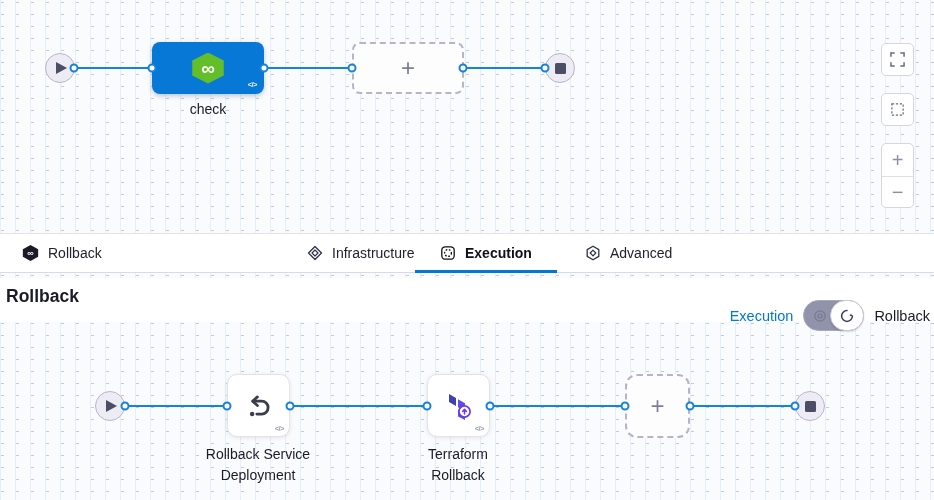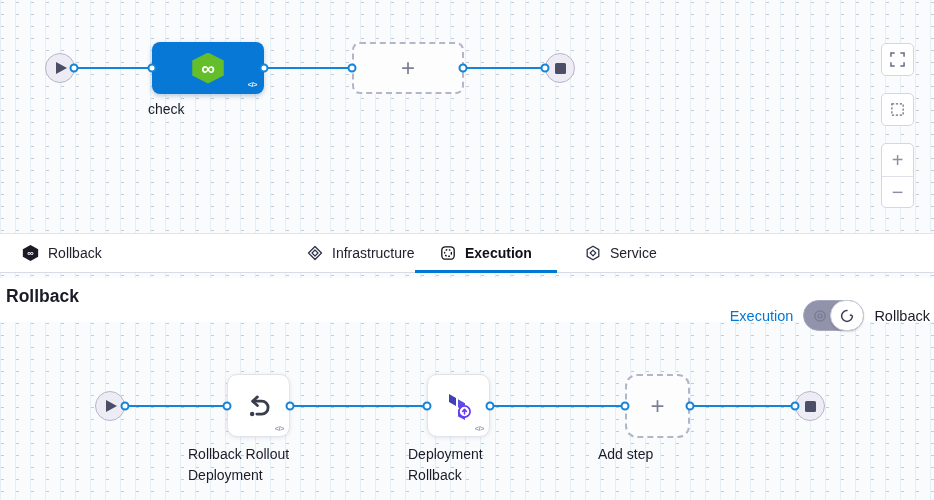--- a/index.html
+++ b/index.html
@@ -51,21 +51,21 @@
     border:2px dashed #b4b5c8; border-radius:8px;
     display:flex; align-items:center; justify-content:center; cursor:pointer; }
   .add-stage-box{ left:352px; top:42px; width:112px; height:52px; }
   .add-step-box{ left:625px; top:101px; width:65px; height:64px; border-radius:12px; }
   .plus-glyph{ font-size:24px; font-weight:300; color:#7d7f96; line-height:1; }
 
   .step-card{ position:absolute; top:101px; width:63px; height:63px; background:#fff;
     border:1px solid #e2e2ea; border-radius:10px; box-shadow:0 1px 4px rgba(40,41,61,.10);
     display:flex; align-items:center; justify-content:center; cursor:pointer; }
 
-  .node-label{ position:absolute; font-size:14px;
+  .node-label{ position:absolute; text-align:center; font-size:14px;
     color:#1b1b28; line-height:1.5; }
   .canvas-top .node-label{ top:99px; }
   .canvas-bottom .node-label{ top:171px; }
 
   
   .ctrl-btn{ position:absolute; left:881px; width:33px; height:33px; background:#fff;
     border:1px solid #d5d6e0; border-radius:5px; display:flex; align-items:center;
     justify-content:center; color:#696b85; cursor:pointer; }
   .zoom-group{ position:absolute; left:881px; top:143px; width:33px; height:65px;
     background:#fff; border:1px solid #d5d6e0; border-radius:5px; overflow:hidden; }
@@ -163,21 +163,21 @@
       <rect x="1.8" y="1.8" width="12.4" height="12.4" rx="3.5" fill="none" stroke="#101019" stroke-width="1.3"></rect>
       <circle cx="8" cy="8" r="3.4" fill="none" stroke="#101019" stroke-width="1.3" stroke-dasharray="1.7 1.6"></circle>
     </svg>
     <span>Execution</span>
   </div>
   <div class="tab" style="left:560px;">
     <svg width="16" height="16" viewBox="0 0 16 16">
       <path d="M8 1.2 L13.8 4.6 V11.4 L8 14.8 L2.2 11.4 V4.6 Z" fill="none" stroke="#2e3248" stroke-width="1.3" stroke-linejoin="round"></path>
       <path d="M8 5.2 L10.8 8 L8 10.8 L5.2 8 Z" fill="none" stroke="#2e3248" stroke-width="1.2" stroke-linejoin="round"></path>
     </svg>
-    <span>Service</span>
+    <span>Advanced</span>
   </div>
 </nav>
 
 <section class="canvas canvas-bottom">
   <div class="header-band"></div>
   <h2 class="section-title">Rollback</h2>
 
   <div class="toggle-row">
     <span class="exec-link">Execution</span>
     <div class="toggle">
@@ -205,38 +205,37 @@
   </div>
 
   <div class="step-card" style="left:227px;">
     <svg width="30" height="30" viewBox="0 0 28 28">
       <path d="M12.5 5.5 L8 9.5 L12.5 13.5" fill="none" stroke="#3a3e4c" stroke-width="2.6" stroke-linecap="round" stroke-linejoin="round"></path>
       <path d="M8.5 9.5 H16.5 a6 6 0 0 1 0 12 H12" fill="none" stroke="#3a3e4c" stroke-width="2.6" stroke-linecap="round"></path>
       <circle cx="7.6" cy="21.5" r="2.1" fill="#3a3e4c"></circle>
     </svg>
     <span class="code-badge code-gray">&lt;/&gt;</span>
   </div>
-  <div class="node-label" style="left:188px;width:140px;">Rollback Rollout Deployment</div>
+  <div class="node-label" style="left:188px;width:140px;">Rollback Service Deployment</div>
 
   <div class="step-card" style="left:427px;">
     <svg width="32" height="32" viewBox="0 0 32 32">
       <polygon points="6,4 13,8 13,16 6,12" fill="#4040b2"></polygon>
       <polygon points="15,9.2 22,13.2 22,21.2 15,17.2" fill="#5c4ee5"></polygon>
       <polygon points="15,19.4 22,23.4 22,30 15,26.4" fill="#5c4ee5"></polygon>
       <circle cx="21.5" cy="21.5" r="5.6" fill="#fff" stroke="#6938f2" stroke-width="1.7"></circle>
       <path d="M21.5 24 V20 M19.6 21.4 L21.5 19.3 L23.4 21.4" fill="none" stroke="#6938f2" stroke-width="1.5" stroke-linecap="round" stroke-linejoin="round"></path>
     </svg>
     <span class="code-badge code-gray">&lt;/&gt;</span>
   </div>
-  <div class="node-label" style="left:408px;width:100px;">Deployment Rollback</div>
+  <div class="node-label" style="left:408px;width:100px;">Terraform Rollback</div>
 
   <div class="dashed-card add-step-box">
     <span class="plus-glyph">+</span>
   </div>
-  <div class="node-label" style="left:598px;width:120px;">Add step</div>
 
   <div class="circle-node" style="left:795px;top:118px;">
     <div class="stop-sq"></div>
   </div>
 
   <div class="port" style="left:125px;top:133px;"></div>
   <div class="port" style="left:227px;top:133px;"></div>
   <div class="port" style="left:290px;top:133px;"></div>
   <div class="port" style="left:427px;top:133px;"></div>
   <div class="port" style="left:490px;top:133px;"></div>

